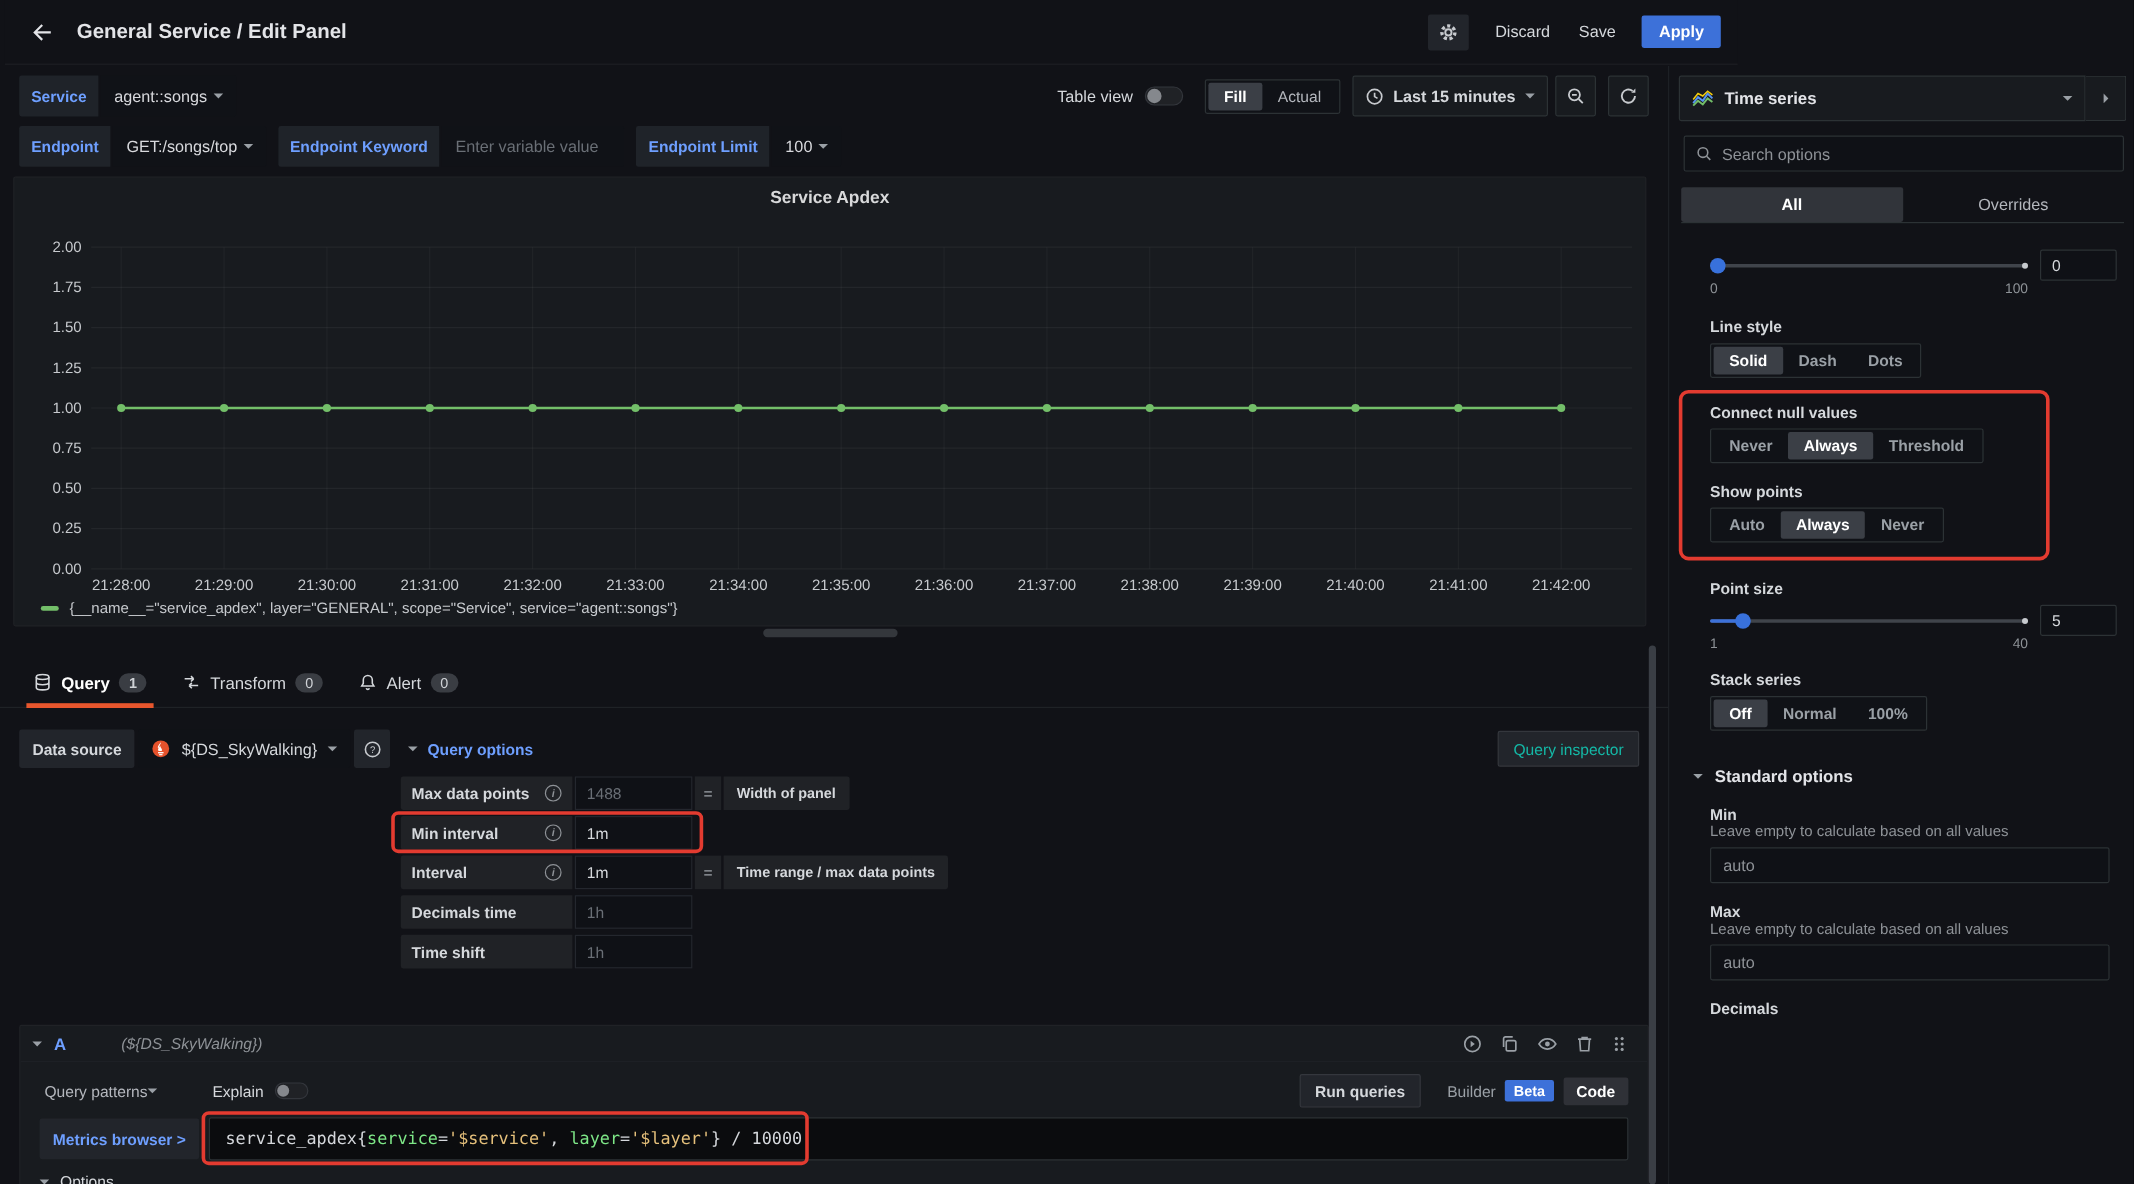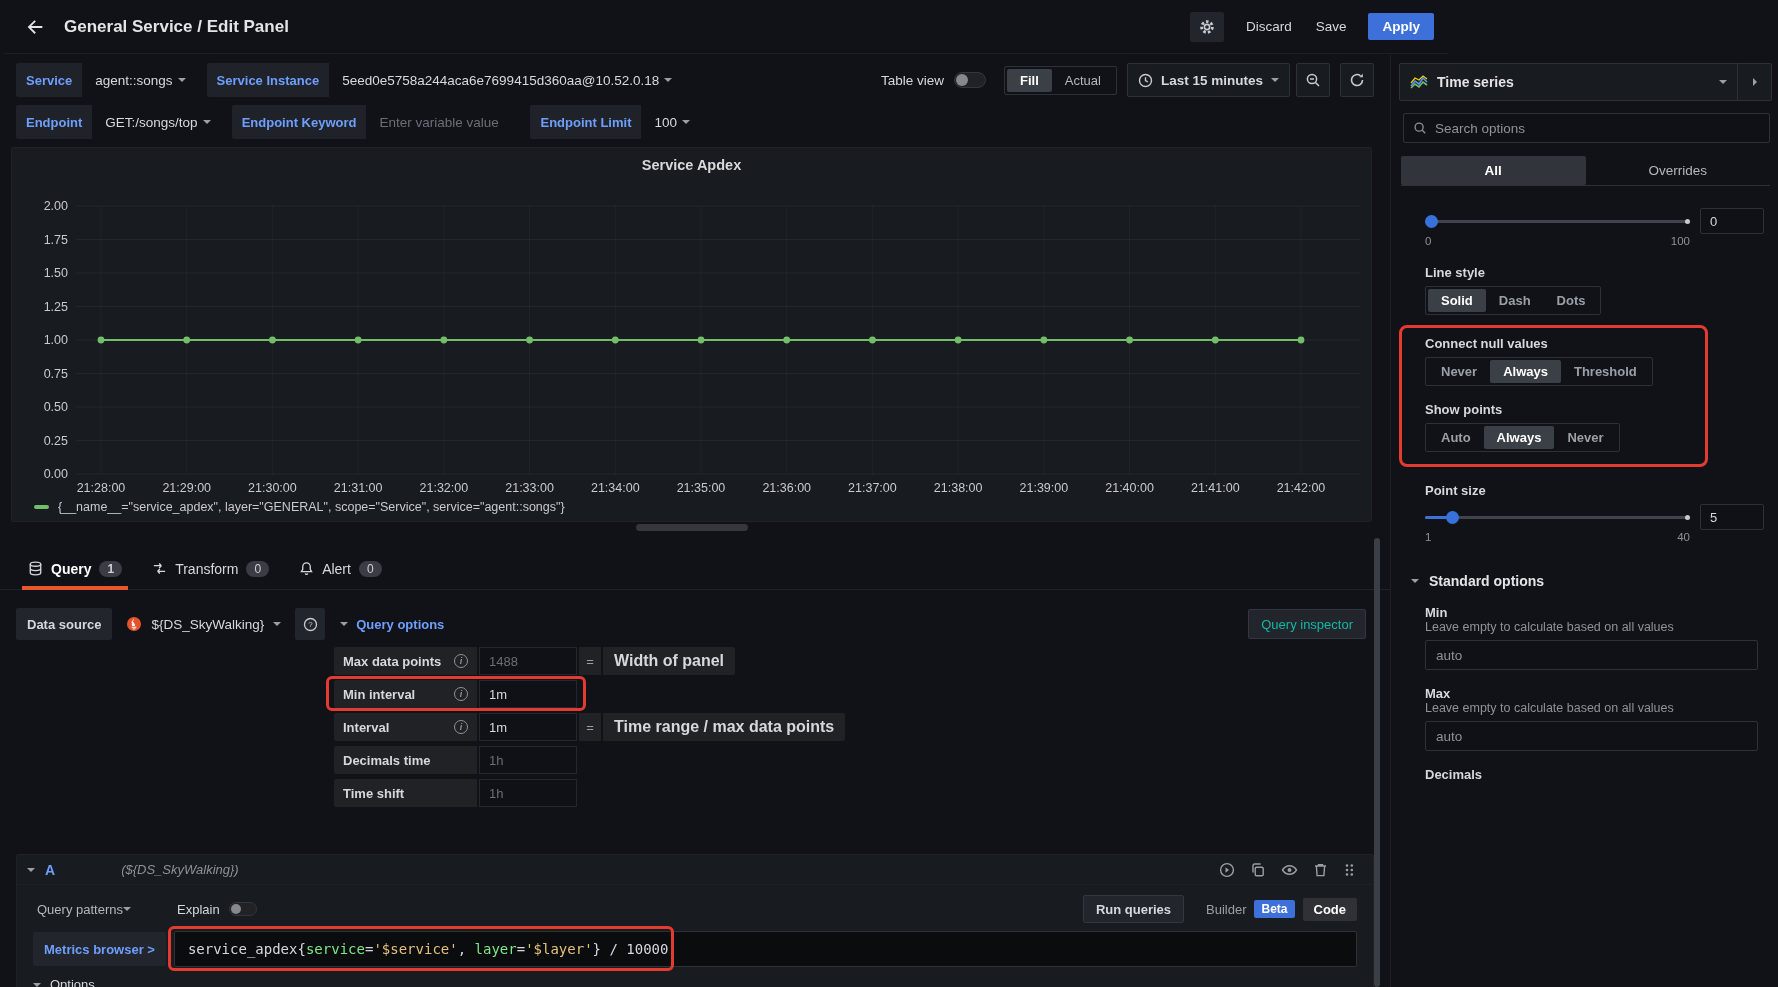--- a/index.html
+++ b/index.html
@@ -73,31 +73,31 @@
   .qorows { margin:7px 0 0 334px; }
   .qo-rowwrap { position:relative; width:fit-content; margin-bottom:5px; }
   .qo-row { display:flex; height:28px; }
   .qo-label { width:143px; background:#202226; display:flex; align-items:center; justify-content:space-between;
               padding:0 9px; font-size:13px; font-weight:bold; border-radius:2px 0 0 2px; }
   .qo-input { width:98px; background:#0f1116; border:1px solid #24272e; display:flex; align-items:center;
               padding:0 9px; font-size:13px; color:#d5d8dc; margin-left:2px; }
   .qo-input.muted { color:#6a6f76; }
   .qo-eq { width:22px; margin-left:2px; background:#202226; display:flex; align-items:center; justify-content:center;
            color:#9aa0a6; font-size:13px; }
-  .qo-desc { margin-left:2px; background:#202226; display:flex; align-items:center; padding:0 11px; font-size:16px;
+  .qo-desc { margin-left:2px; background:#202226; display:flex; align-items:center; padding:0 11px; font-size:12px;
              font-weight:bold; border-radius:0 2px 2px 0; }
   .info-i { width:14px; height:14px; border:1px solid #8e9297; border-radius:50%; color:#8e9297; font-size:9px;
             display:inline-flex; align-items:center; justify-content:center; font-style:italic; font-weight:bold; }
   .redbox { position:absolute; border:3px solid #e33b30; border-radius:6px; pointer-events:none; }
   .qo-rowwrap .redbox { left:-8px; top:-4px; right:-9px; bottom:-3px; }
 
   .qcard { margin:47px 16px 0 16px; background:#181b1f; border:1px solid #202226; border-radius:2px; height:140px; overflow:hidden; }
   .qhead { height:30px; display:flex; align-items:center; gap:10px; padding:0 10px; border-bottom:1px solid #1d2025; }
   .refid { color:#6e9fff; font-weight:bold; font-size:14px; }
-  .refnote { font-style:italic; color:#8e9297; font-size:13px; margin-left:56px; }
+  .refnote { font-style:italic; color:#8e9297; font-size:13px; margin-left:36px; }
   .qicons { margin-left:auto; display:flex; align-items:center; gap:15px; padding-right:8px; }
   .qbody { padding:9px 16px 0 16px; }
   .patrow { display:flex; align-items:center; height:30px; }
   .patbtn { display:flex; align-items:center; gap:0; color:#b4b7bd; font-size:13px; padding:0 4px; }
   .explain { display:flex; align-items:center; gap:9px; margin-left:42px; font-size:13px; }
   .minitoggle { width:28px; height:14px; border-radius:8px; background:#202226; border:1px solid #33363c; position:relative; }
   .minitoggle .knob { position:absolute; left:1px; top:1px; width:10px; height:10px; border-radius:50%; background:#85888d; }
   .runbtn { margin-left:auto; height:28px; display:flex; align-items:center; padding:0 12px; background:#22252b;
             border:1px solid #34373d; border-radius:2px; font-size:13px; font-weight:bold; }
   .bgroup { display:flex; align-items:center; gap:8px; margin-left:22px; font-size:13px; }
@@ -182,27 +182,20 @@
     <div class="txtbtn">Save</div>
     <div class="gap"></div>
     <div class="applybtn">Apply</div>
   </div>
 
   <div class="toolrow r1">
     <div class="vargroup">
       <div class="varlabel">Service</div>
       <div class="varvalue">
           <span>agent::songs</span>
-          <span class="caret"></span>
-        </div>
-    </div>
-    <div class="vargroup">
-      <div class="varlabel">Service Instance</div>
-      <div class="varvalue">
-          <span>5eed0e5758a244aca6e7699415d360aa@10.52.0.18</span>
           <span class="caret"></span>
         </div>
     </div>
     <div class="flex1"></div>
     <div class="tvwrap">
       <span>Table view</span>
       <div class="toggle">
           <div class="knob"></div>
         </div>
     </div>
@@ -587,20 +580,28 @@
             <div class="enddot"></div>
           </div>
           <div class="slval">5</div>
         </div>
         <div class="sllabels">
           <span>1</span>
           <span>40</span>
         </div>
       </div>
 
+      <div class="mt16">
+        <div class="fieldlabel">Stack series</div>
+        <div class="radio-group">
+            <div class="rg-opt active">Off</div>
+            <div class="rg-opt">Normal</div>
+            <div class="rg-opt">100%</div>
+          </div>
+      </div>
 
       <div class="secthead">
         <span class="caret"></span>
         <span>Standard options</span>
       </div>
 
 
       <div class="mt16">
         <div class="fieldlabel" style="margin-bottom:2px">Min</div>
         <div class="subdesc">Leave empty to calculate based on all values</div>

